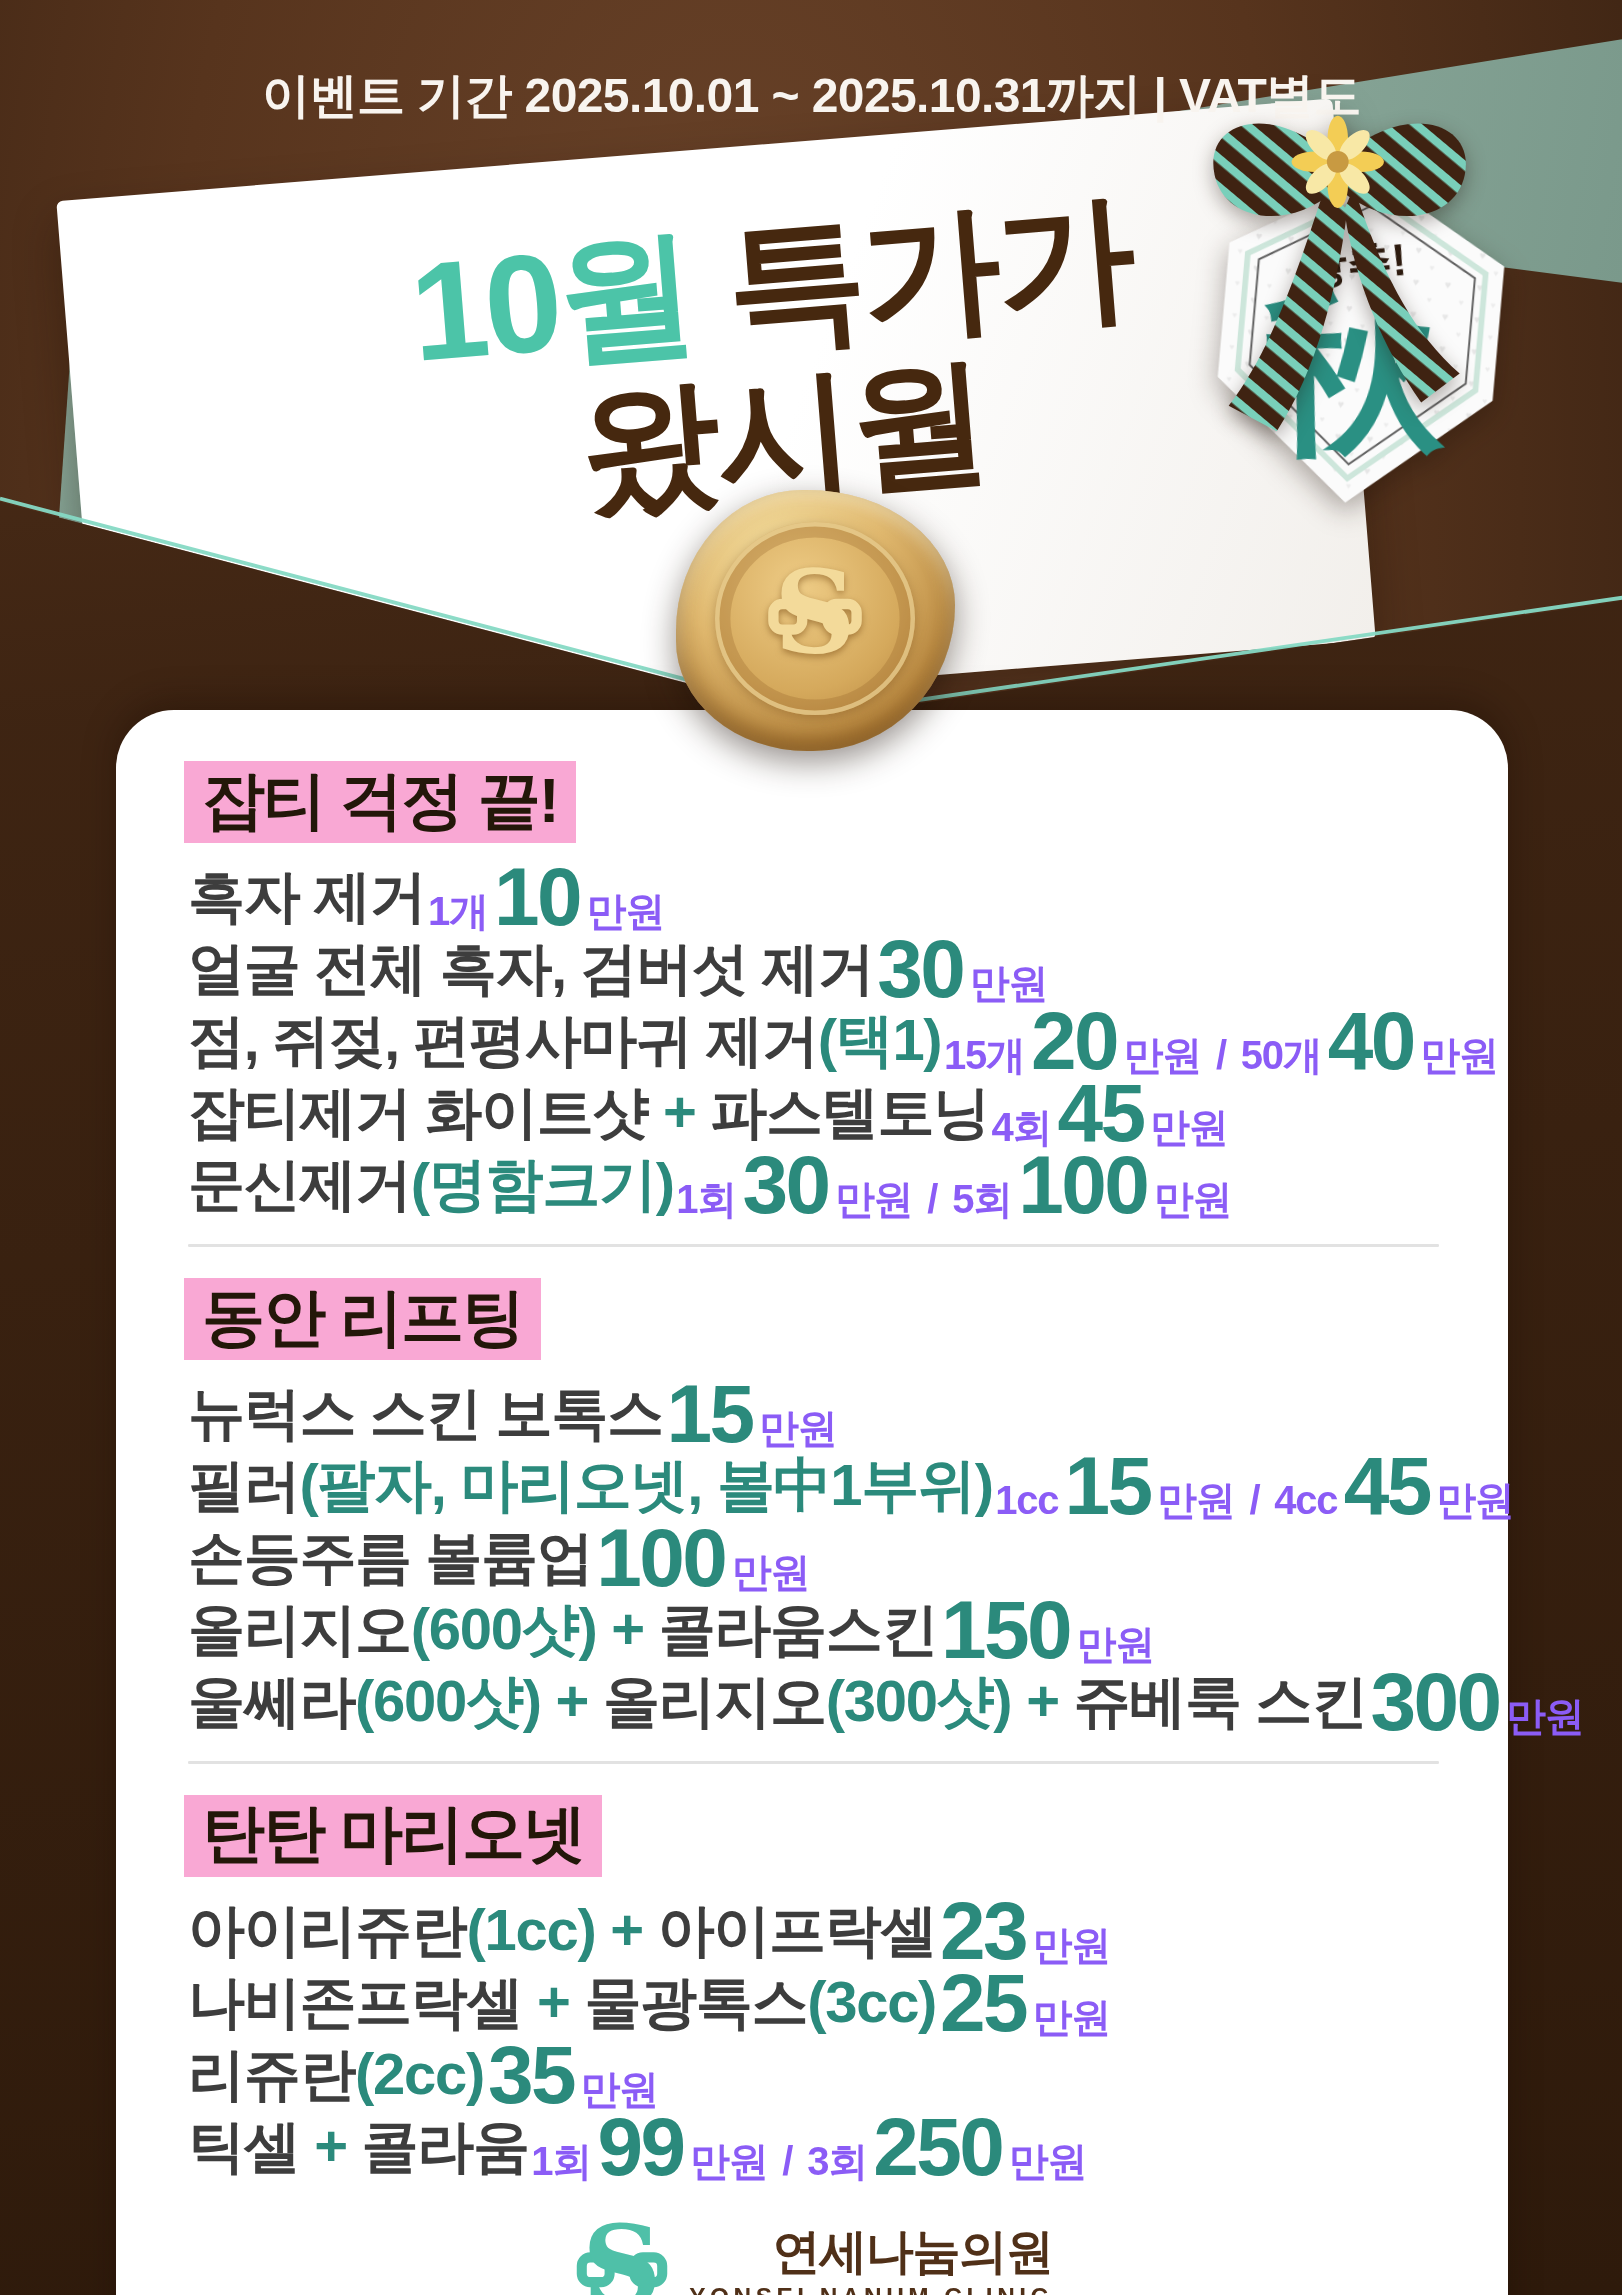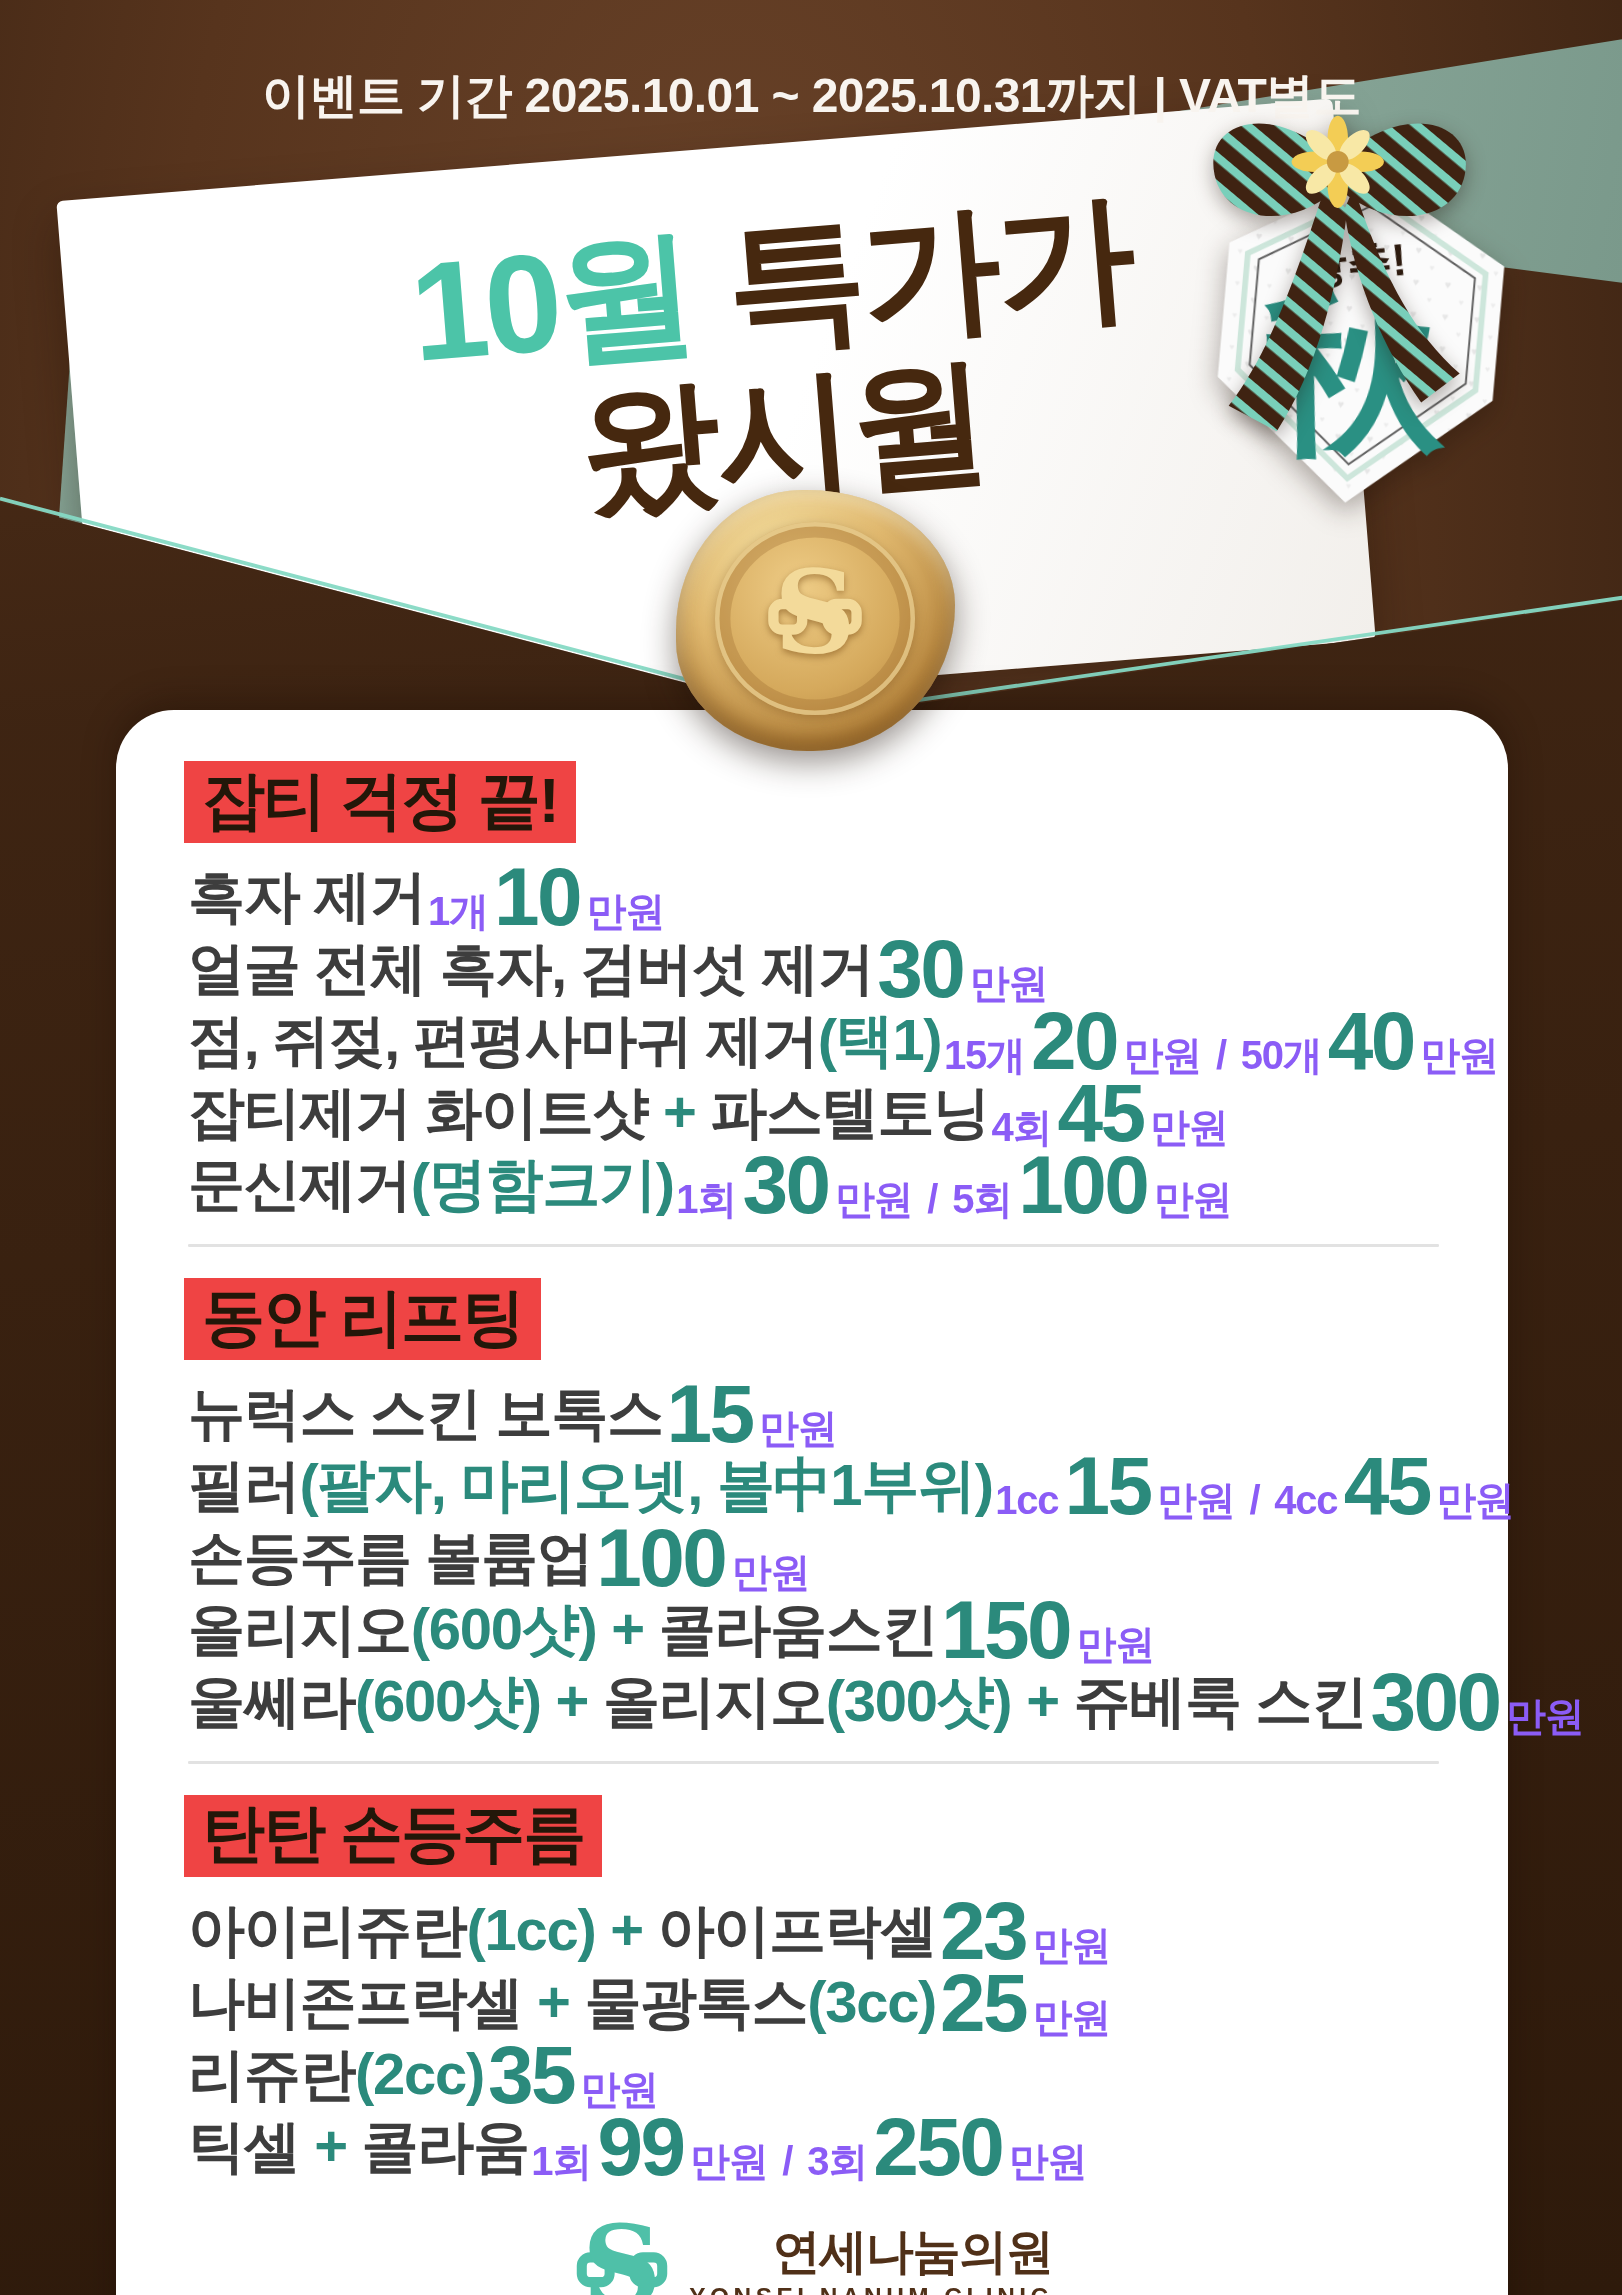--- a/index.html
+++ b/index.html
@@ -47,21 +47,21 @@
     filter:drop-shadow(0 7.7px 10.3px rgba(30,15,5,.35));}
 
   
   .event-line{position:absolute;top:64px;left:0;width:100%;z-index:5;text-align:center;
     color:#f8f4ef;font-size:48px;font-weight:600;letter-spacing:-0.6px;}
 
   
   .card{position:absolute;left:116px;top:710px;width:1392px;height:1670px;z-index:6;
     background:#ffffff;border-radius:58px;box-shadow:0 -9px 32px rgba(25,12,4,.35);}
   .card-inner{padding:51px 69px 0 72px;}
-  .sec-heading{display:inline-block;background:#ef4444;color:#231709;
+  .sec-heading{display:inline-block;background:#f9a8d4;color:#231709;
     font-size:63px;font-weight:800;letter-spacing:-1.9px;line-height:1.0;
     padding:7.7px 18px 11.6px;margin:0 0 18px -3.9px;}
   .row{display:flex;justify-content:flex-start;align-items:center;height:72px;}
   .row-name{white-space:pre;letter-spacing:-1.3px;}
   .seg-n{font-size:57px;font-weight:600;color:#3d3d3d;}
   .seg-a{font-size:58px;font-weight:600;color:#2b8a7c;}
   .row-price{display:flex;align-items:baseline;white-space:pre;}
   .p-u{font-size:40px;font-weight:600;color:#8b5cf6;letter-spacing:-1.3px;margin:0 2.6px;}
   .p-b{font-size:82px;font-weight:800;color:#2b8a7c;letter-spacing:-2.6px;margin:0 3.9px;}
   .divider{height:2.6px;background:#e2e2e2;border-radius:1.3px;margin:23px 0 31px;}
@@ -186,21 +186,21 @@
             <div class="row-name"><span class="seg-n">손등주름 볼륨업</span></div>
             <div class="row-price"><span class="p-b">100</span><span class="p-u">만원</span></div>
           </div><div class="row">
             <div class="row-name"><span class="seg-n">올리지오</span><span class="seg-a">(600샷)</span><span class="seg-a"> + </span><span class="seg-n">콜라움스킨</span></div>
             <div class="row-price"><span class="p-b">150</span><span class="p-u">만원</span></div>
           </div><div class="row">
             <div class="row-name"><span class="seg-n">울쎄라</span><span class="seg-a">(600샷)</span><span class="seg-a"> + </span><span class="seg-n">올리지오</span><span class="seg-a">(300샷)</span><span class="seg-a"> + </span><span class="seg-n">쥬베룩 스킨</span></div>
             <div class="row-price"><span class="p-b">300</span><span class="p-u">만원</span></div>
           </div></section>
         <div class="divider"></div>
-        <section><div class="sec-heading">탄탄 손등주름</div><div class="row">
+        <section><div class="sec-heading">탄탄 마리오넷</div><div class="row">
             <div class="row-name"><span class="seg-n">아이리쥬란</span><span class="seg-a">(1cc)</span><span class="seg-a"> + </span><span class="seg-n">아이프락셀</span></div>
             <div class="row-price"><span class="p-b">23</span><span class="p-u">만원</span></div>
           </div><div class="row">
             <div class="row-name"><span class="seg-n">나비존프락셀</span><span class="seg-a"> + </span><span class="seg-n">물광톡스</span><span class="seg-a">(3cc)</span></div>
             <div class="row-price"><span class="p-b">25</span><span class="p-u">만원</span></div>
           </div><div class="row">
             <div class="row-name"><span class="seg-n">리쥬란</span><span class="seg-a">(2cc)</span></div>
             <div class="row-price"><span class="p-b">35</span><span class="p-u">만원</span></div>
           </div><div class="row">
             <div class="row-name"><span class="seg-n">틱셀</span><span class="seg-a"> + </span><span class="seg-n">콜라움</span></div>

